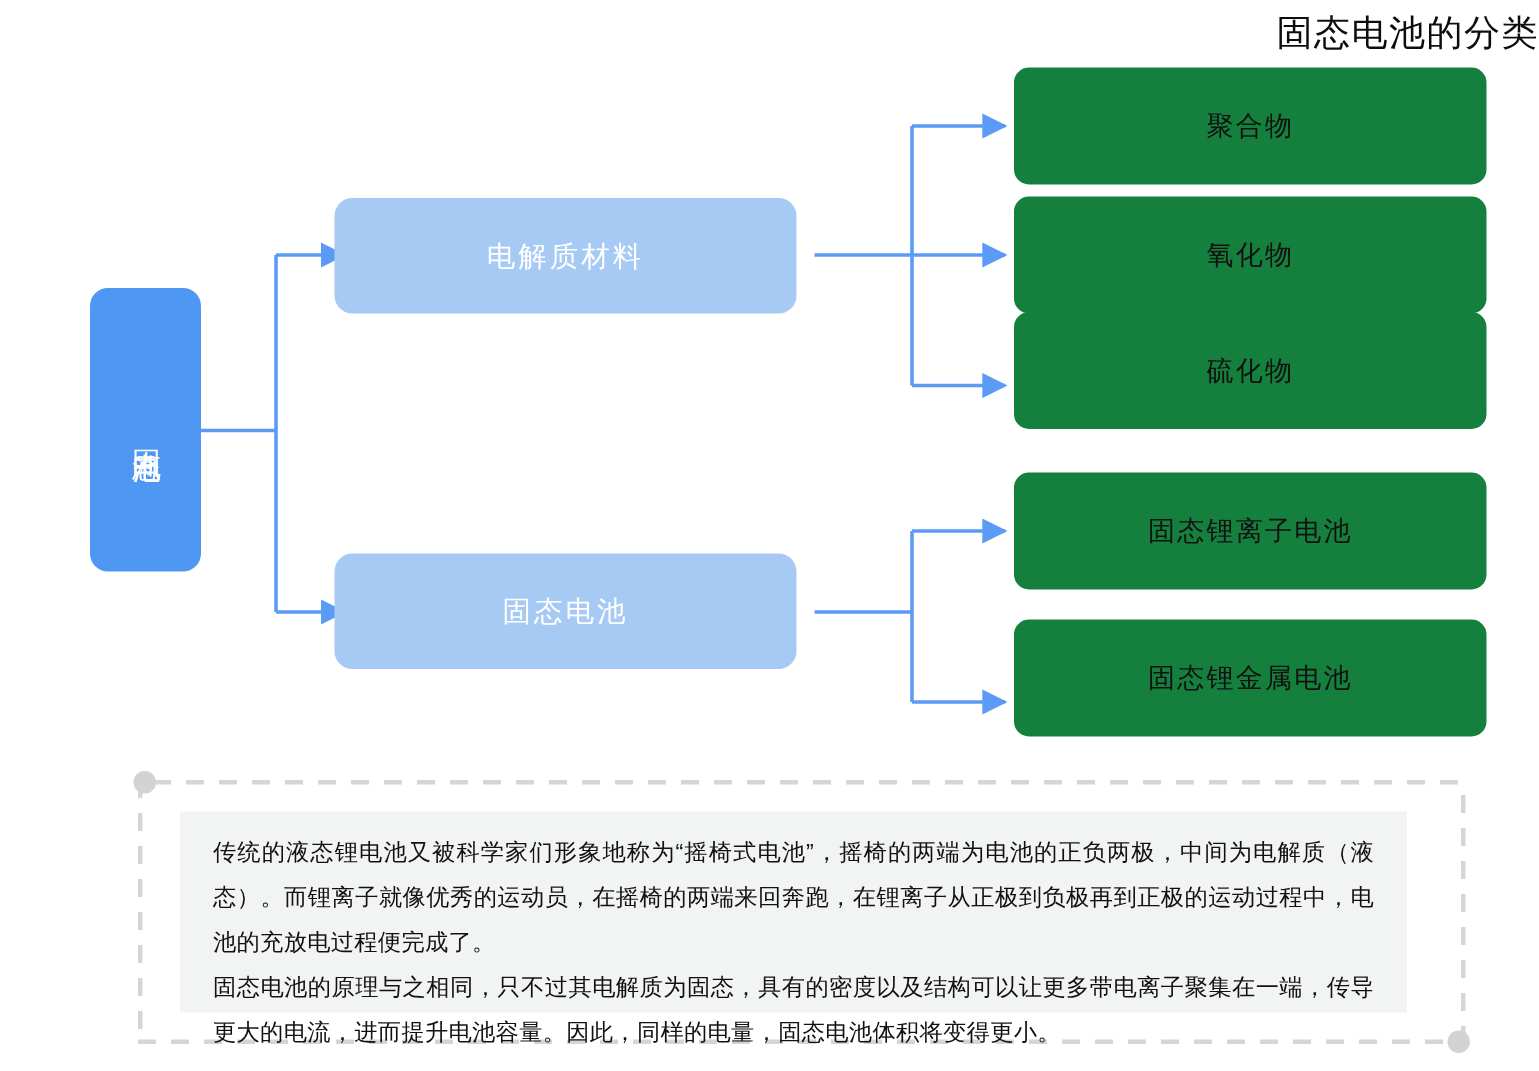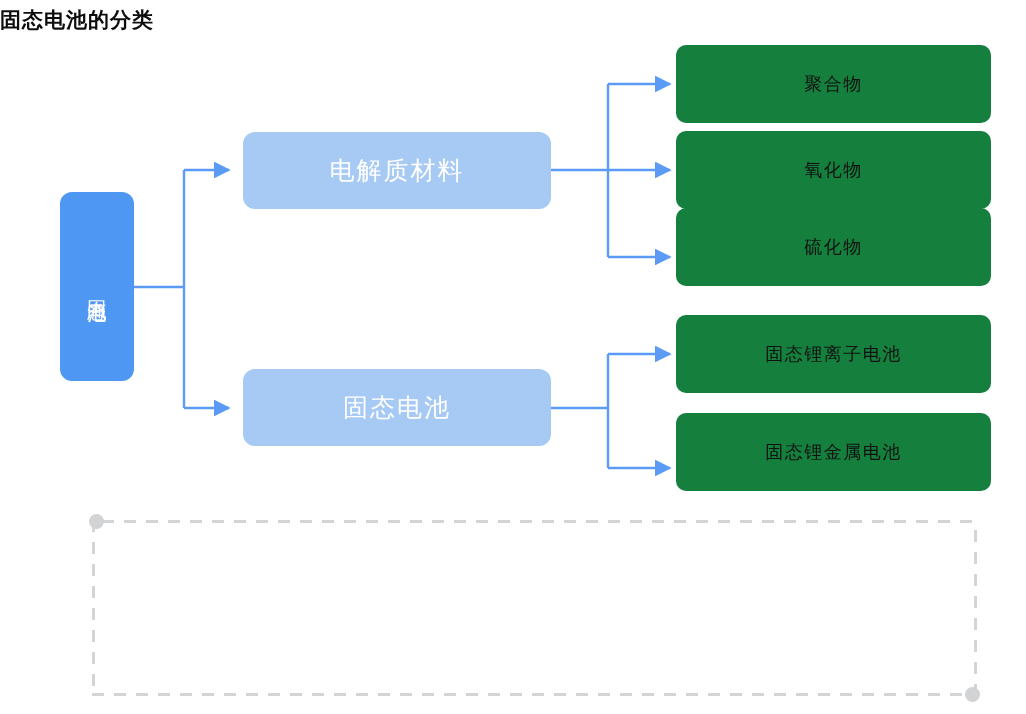--- a/index.html
+++ b/index.html
@@ -14,23 +14,23 @@
     overflow: hidden;
     font-family: "Liberation Sans", "DejaVu Sans", sans-serif;
     color: #1a1a1a;
   }
 
   #diagram-title {
     position: absolute;
     left: 0;
     top: 6px;
     width: 1026px;
-    text-align: left;
-    font-size: 21px;
-    font-weight: bold;
+    text-align: right;
+    font-size: 24px;
+    font-weight: normal;
     letter-spacing: 1px;
     color: #0d0d0d;
   }
 
   .node {
     position: absolute;
     box-sizing: border-box;
     display: flex;
     align-items: center;
     justify-content: center;
@@ -52,25 +52,25 @@
   }
   #node-root .vtext {
     writing-mode: vertical-rl;
     text-orientation: upright;
   }
 
   .node-mid {
     background: #a7caf4;
     border-radius: 12px;
     color: #ffffff;
-    font-size: 25px;
+    font-size: 19px;
     letter-spacing: 2px;
     width: 308px;
     height: 77px;
-    left: 243px;
+    left: 223px;
   }
   #node-electrolyte { top: 132px; }
   #node-electrode   { top: 369px; }
 
   .node-leaf {
     background: #15803d;
     border-radius: 10px;
     color: #111111;
     font-size: 18px;
     letter-spacing: 1.5px;
@@ -213,13 +213,17 @@
 </div>
 
 <div id="note-frame">
   <div class="dash-line" id="dash-top"></div>
   <div class="dash-line" id="dash-bottom"></div>
   <div class="dash-line vert" id="dash-left"></div>
   <div class="dash-line vert" id="dash-right"></div>
   <div class="corner-dot" id="dot-tl"></div>
   <div class="corner-dot" id="dot-br"></div>
 
+  <div id="note-body">
+    <p>传统的液态锂电池又被科学家们形象地称为“摇椅式电池”，摇椅的两端为电池的正负两极，中间为电解质（液态）。而锂离子就像优秀的运动员，在摇椅的两端来回奔跑，在锂离子从正极到负极再到正极的运动过程中，电池的充放电过程便完成了。</p>
+    <p>固态电池的原理与之相同，只不过其电解质为固态，具有的密度以及结构可以让更多带电离子聚集在一端，传导更大的电流，进而提升电池容量。因此，同样的电量，固态电池体积将变得更小。</p>
+  </div>
 </div>
 
 </body></html>

